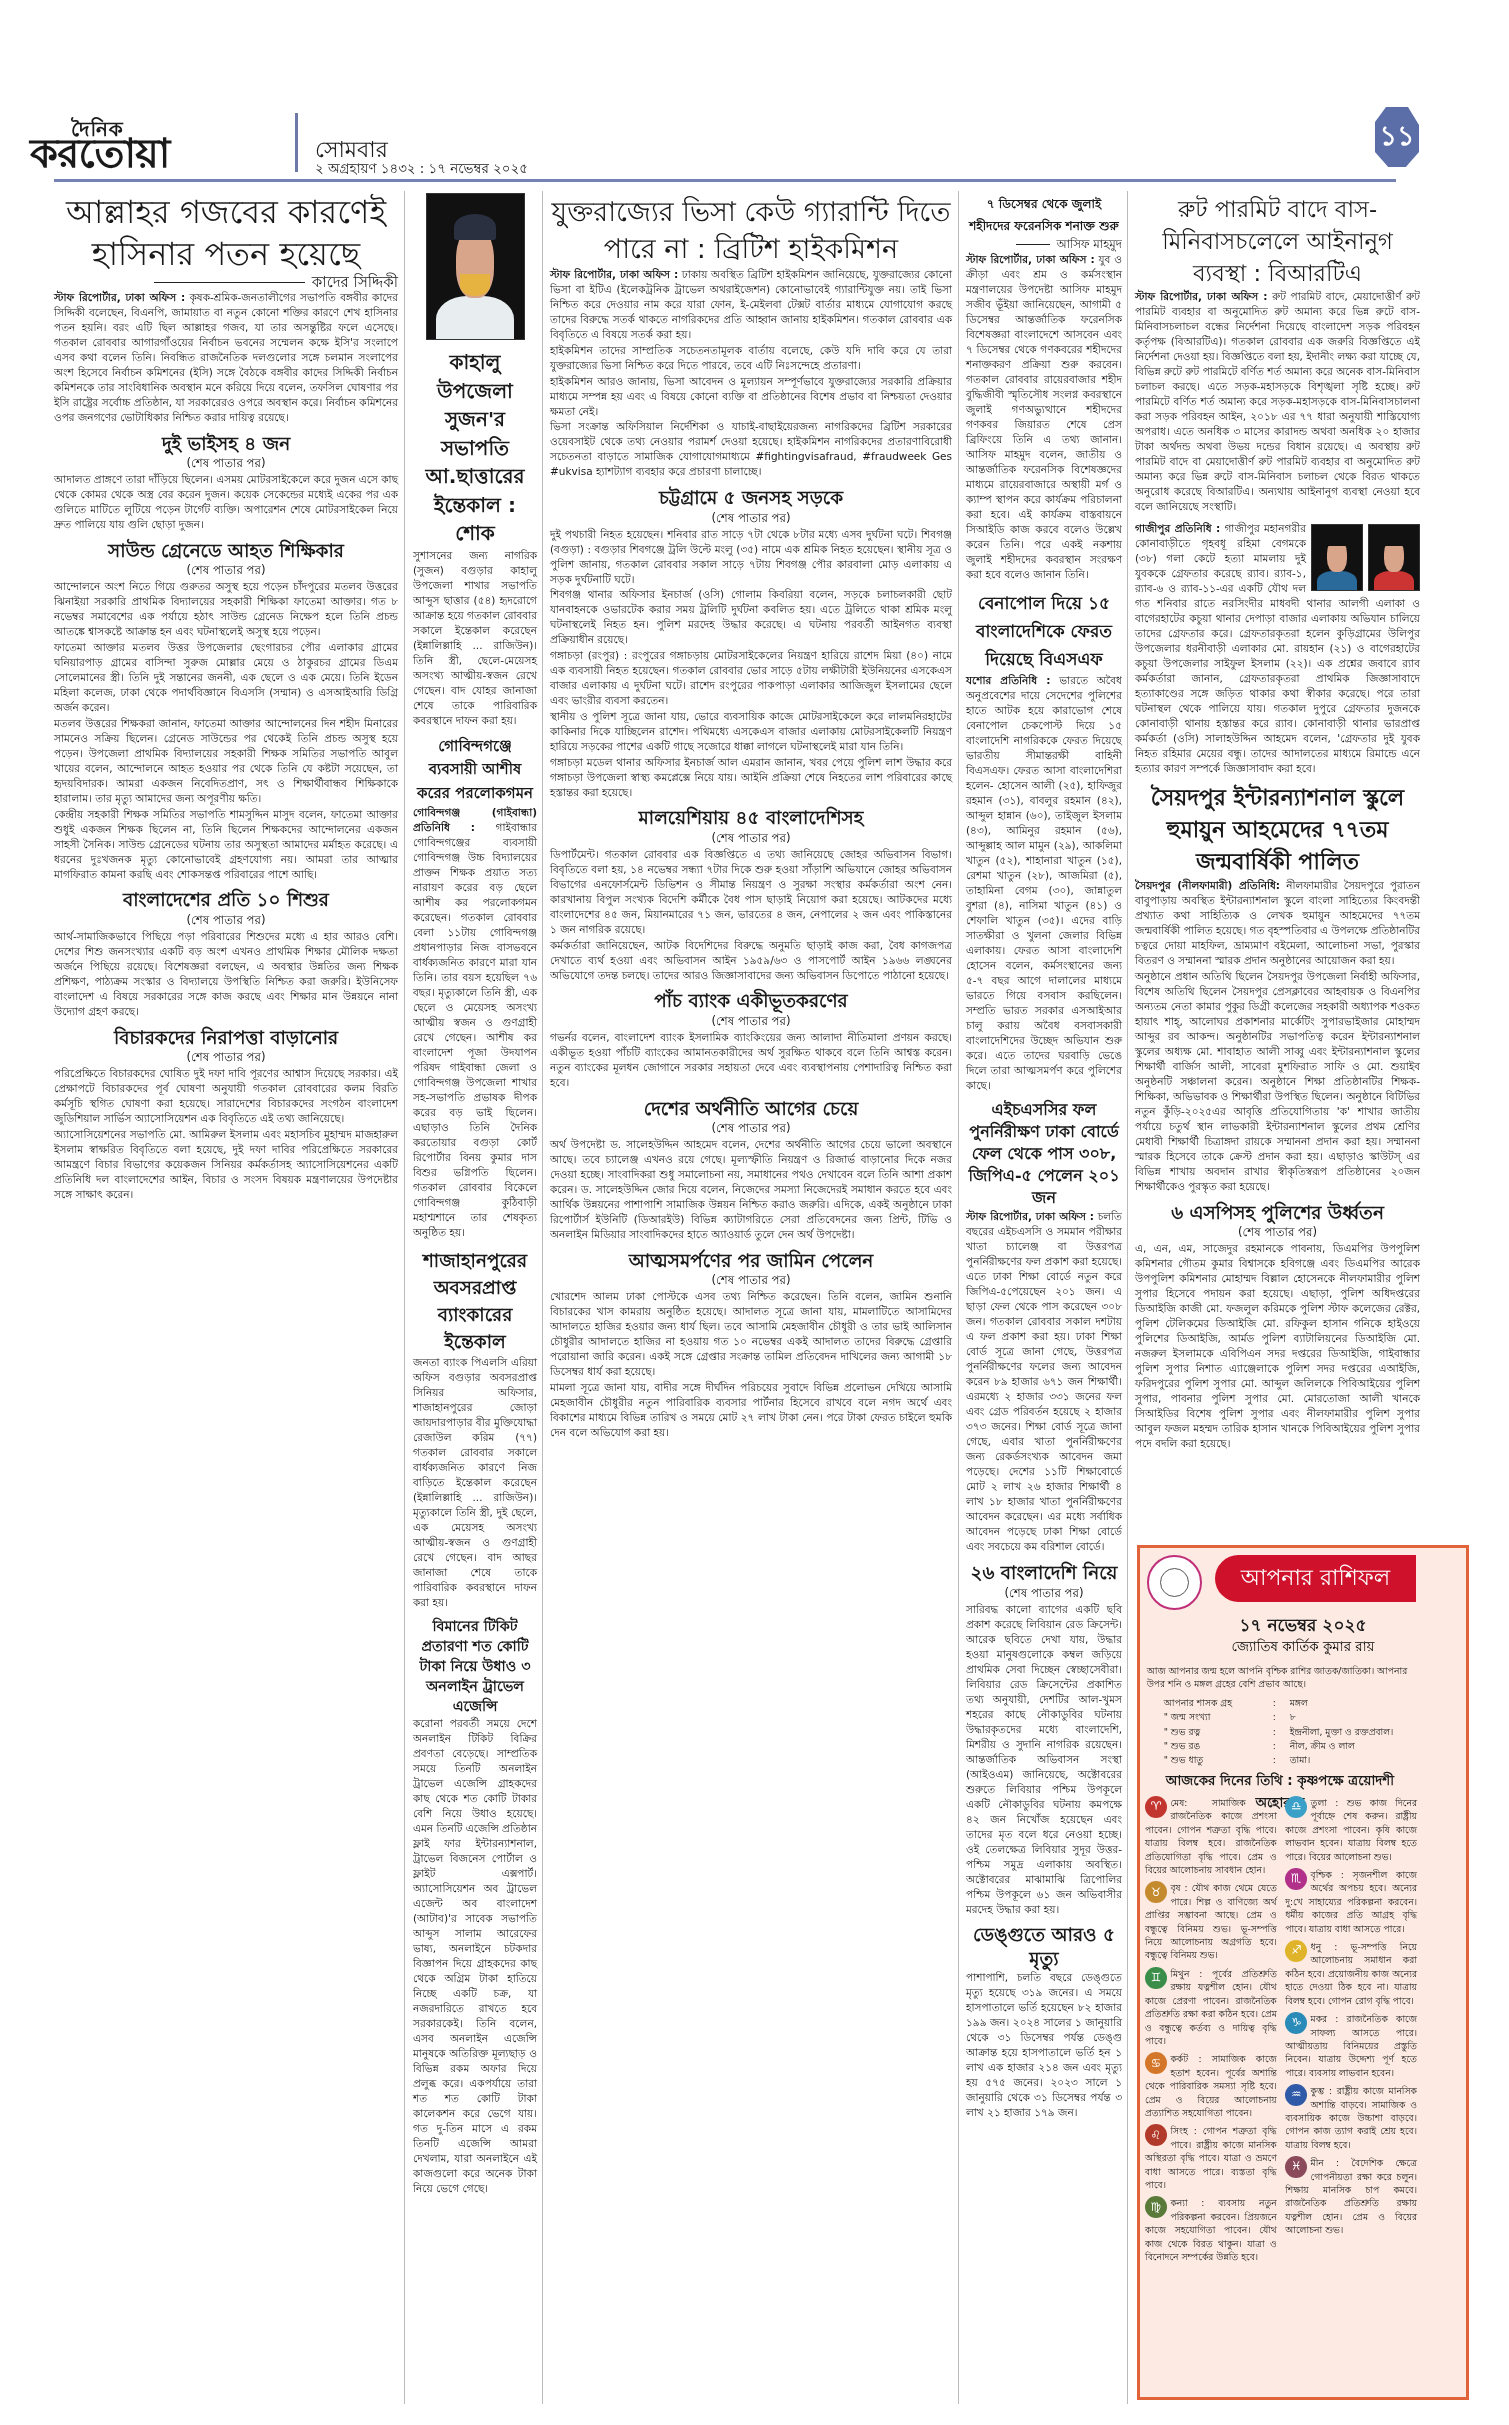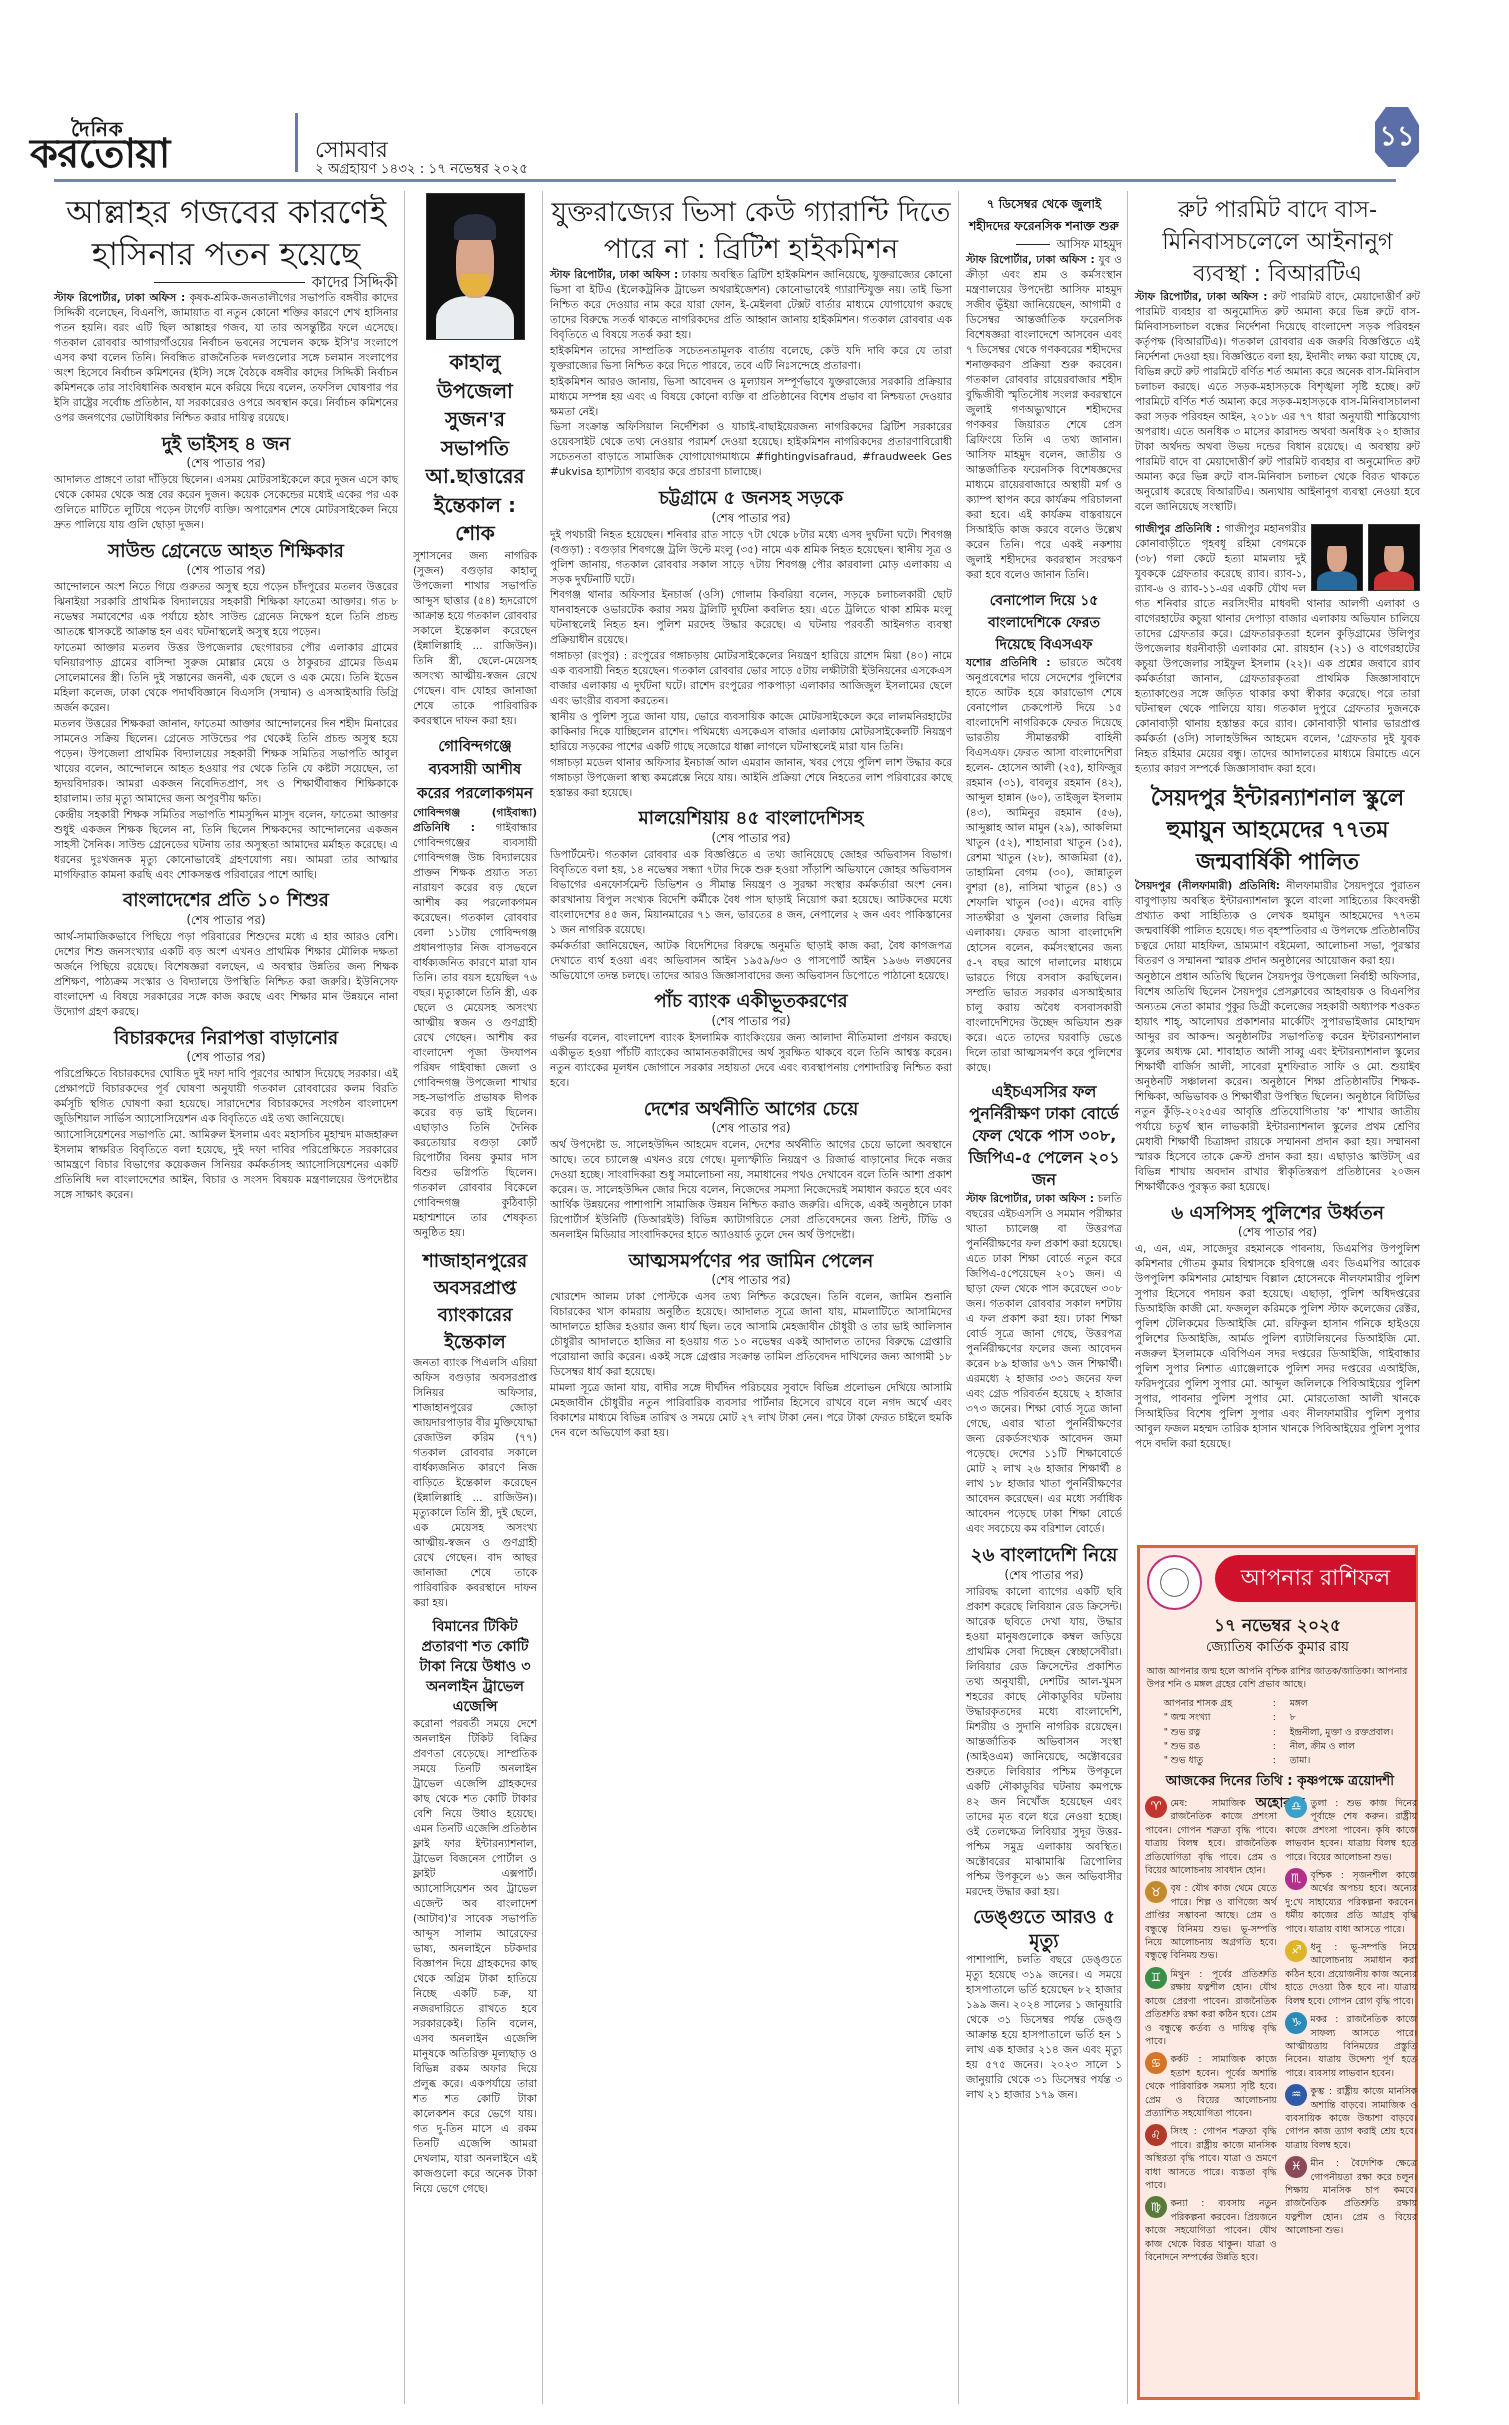--- a/index.html
+++ b/index.html
@@ -34,21 +34,21 @@
   .byline .line { display: inline-block; width: 151px; height: 1.7px; background: #222; }
   .vline { position: absolute; width: 0.8px; background: #bbb; }
 
   .photo { background: #111; border: 0.8px solid #333; overflow: hidden; }
   .photo .face { position:absolute; left: 30%; top: 22%; width: 40%; height: 50%; background: #d8a58a; border-radius: 45% 45% 40% 40%; }
   .photo .hair { position:absolute; left: 28%; top: 14%; width: 44%; height: 18%; background: #2a3040; border-radius: 50% 50% 10% 10%; }
   .photo .shirt { position:absolute; left: 10%; top: 70%; width: 80%; height: 40%; background: #e8eef0; border-radius: 40% 40% 0 0; }
   .photo .beard { position:absolute; left: 35%; top: 55%; width: 30%; height: 15%; background: #e7b340; border-radius: 0 0 50% 50%; }
 
   
-  .rashi { left: 1137px; top: 1545px; width: 281px; height: 855px; background: #fdebe3; border: 3.4px solid #e0633a; }
+  .rashi { left: 1137px; top: 1545px; width: 332px; height: 855px; background: #fdebe3; border: 3.4px solid #e0633a; }
   .rashi-shadow { left: 1142px; top: 2392px; width: 278px; height: 8.4px; background: #ec8a66; }
   .rashi-title { position:absolute; left: 75px; top: 6.7px; width: 201px; height: 47px; background: #d0112b; border-radius: 23.5px 0 0 23.5px;
     color: #fff; font-size: 22px; display: flex; align-items: center; justify-content: center; }
   .zodiac-wheel { position:absolute; left: 6.7px; top: 6.7px; width: 55px; height: 55px; border-radius: 50%; border: 2.5px solid #c0307a; background: #fff; }
   .zodiac-wheel::after { content:""; position:absolute; left: 11.7px; top: 11.7px; width: 27px; height: 27px; border-radius:50%; border: 1.7px solid #555; }
   .rashi-date { position:absolute; left: 0; top: 64px; width: 100%; text-align: center; font-size: 17px; font-weight: bold; }
   .rashi-astro { position:absolute; left: 0; top: 89px; width: 100%; text-align: center; font-size: 13.4px; color: #000000; }
   .rashi-intro { position:absolute; left: 6.7px; top: 116px; width: 268px; font-size: 9.2px; line-height: 13.4px; }
   .rashi-table { position:absolute; left: 6.7px; top: 148px; width: 268px; font-size: 9.2px; line-height: 14.3px; }
   .rashi-table .row { display: flex; }
@@ -179,21 +179,21 @@
 <div class="abs col" style="left:966px; top:193px; width:156px;">
   <div>
     <h3 class="head-sm" style="font-size:12px; line-height:22px;">৭ ডিসেম্বর থেকে জুলাই শহীদদের ফরেনসিক শনাক্ত শুরু</h3>
     <div class="byline" style="font-size:11.7px;">
         <span class="line" style="width:34px;"></span>
         <span>আসিফ মাহমুদ</span>
       </div>
     <p><span class="lead">স্টাফ রিপোর্টার, ঢাকা অফিস :</span> <span>যুব ও ক্রীড়া এবং শ্রম ও কর্মসংস্থান মন্ত্রণালয়ের উপদেষ্টা আসিফ মাহমুদ সজীব ভূঁইয়া জানিয়েছেন, আগামী ৫ ডিসেম্বর আন্তর্জাতিক ফরেনসিক বিশেষজ্ঞরা বাংলাদেশে আসবেন এবং ৭ ডিসেম্বর থেকে গণকবরের শহীদদের শনাক্তকরণ প্রক্রিয়া শুরু করবেন। গতকাল রোববার রায়েরবাজার শহীদ বুদ্ধিজীবী স্মৃতিসৌধ সংলগ্ন কবরস্থানে জুলাই গণঅভ্যুত্থানে শহীদদের গণকবর জিয়ারত শেষে প্রেস ব্রিফিংয়ে তিনি এ তথ্য জানান। আসিফ মাহমুদ বলেন, জাতীয় ও আন্তর্জাতিক ফরেনসিক বিশেষজ্ঞদের মাধ্যমে রায়েরবাজারে অস্থায়ী মর্গ ও ক্যাম্প স্থাপন করে কার্যক্রম পরিচালনা করা হবে। এই কার্যক্রম বাস্তবায়নে সিআইডি কাজ করবে বলেও উল্লেখ করেন তিনি। পরে একই নকশায় জুলাই শহীদদের কবরস্থান সংরক্ষণ করা হবে বলেও জানান তিনি।</span></p>
   </div>
   <div style="margin-top:6.7px;">
-    <h3 class="head-sm" style="font-size:14px; line-height:22px;">বেনাপোল দিয়ে ১৫ বাংলাদেশিকে ফেরত দিয়েছে বিএসএফ</h3>
+    <h3 class="head-sm" style="font-size:17px; line-height:28px;">বেনাপোল দিয়ে ১৫ বাংলাদেশিকে ফেরত দিয়েছে বিএসএফ</h3>
     <p><span class="lead">যশোর প্রতিনিধি :</span> <span>ভারতে অবৈধ অনুপ্রবেশের দায়ে সেদেশের পুলিশের হাতে আটক হয়ে কারাভোগ শেষে বেনাপোল চেকপোস্ট দিয়ে ১৫ বাংলাদেশি নাগরিককে ফেরত দিয়েছে ভারতীয় সীমান্তরক্ষী বাহিনী বিএসএফ। ফেরত আসা বাংলাদেশিরা হলেন- হোসেন আলী (২৫), হাফিজুর রহমান (৩১), বাবলুর রহমান (৪২), আব্দুল হান্নান (৬০), তাইজুল ইসলাম (৪৩), আমিনুর রহমান (৫৬), আব্দুল্লাহ আল মামুন (২৯), আকলিমা খাতুন (৫২), শাহানারা খাতুন (১৫), রেশমা খাতুন (২৮), আজমিরা (৫), তাহামিনা বেগম (৩০), জান্নাতুল বুশরা (৪), নাসিমা খাতুন (৪১) ও শেফালি খাতুন (৩৫)। এদের বাড়ি সাতক্ষীরা ও খুলনা জেলার বিভিন্ন এলাকায়। ফেরত আসা বাংলাদেশি হোসেন বলেন, কর্মসংস্থানের জন্য ৫-৭ বছর আগে দালালের মাধ্যমে ভারতে গিয়ে বসবাস করছিলেন। সম্প্রতি ভারত সরকার এসআইআর চালু করায় অবৈধ বসবাসকারী বাংলাদেশিদের উচ্ছেদ অভিযান শুরু করে। এতে তাদের ঘরবাড়ি ভেঙে দিলে তারা আত্মসমর্পণ করে পুলিশের কাছে।</span></p>
   </div>
   <div style="margin-top:6.7px;">
     <h3 class="head-sm" style="font-size:16px; line-height:22px;">এইচএসসির ফল পুনর্নিরীক্ষণ ঢাকা বোর্ডে ফেল থেকে পাস ৩০৮, জিপিএ-৫ পেলেন ২০১ জন</h3>
     <p><span class="lead">স্টাফ রিপোর্টার, ঢাকা অফিস :</span> <span>চলতি বছরের এইচএসসি ও সমমান পরীক্ষার খাতা চ্যালেঞ্জ বা উত্তরপত্র পুনর্নিরীক্ষণের ফল প্রকাশ করা হয়েছে। এতে ঢাকা শিক্ষা বোর্ডে নতুন করে জিপিএ-৫পেয়েছেন ২০১ জন। এ ছাড়া ফেল থেকে পাস করেছেন ৩০৮ জন। গতকাল রোববার সকাল দশটায় এ ফল প্রকাশ করা হয়। ঢাকা শিক্ষা বোর্ড সূত্রে জানা গেছে, উত্তরপত্র পুনর্নিরীক্ষণের ফলের জন্য আবেদন করেন ৮৯ হাজার ৬৭১ জন শিক্ষার্থী। এরমধ্যে ২ হাজার ৩৩১ জনের ফল এবং গ্রেড পরিবর্তন হয়েছে ২ হাজার ৩৭৩ জনের। শিক্ষা বোর্ড সূত্রে জানা গেছে, এবার খাতা পুনর্নিরীক্ষণের জন্য রেকর্ডসংখ্যক আবেদন জমা পড়েছে। দেশের ১১টি শিক্ষাবোর্ডে মোট ২ লাখ ২৬ হাজার শিক্ষার্থী ৪ লাখ ১৮ হাজার খাতা পুনর্নিরীক্ষণের আবেদন করেছেন। এর মধ্যে সর্বাধিক আবেদন পড়েছে ঢাকা শিক্ষা বোর্ডে এবং সবচেয়ে কম বরিশাল বোর্ডে।</span></p>
   </div>
   <div style="margin-top:6.7px;">
     <h3 class="head-sm">২৬ বাংলাদেশি নিয়ে</h3>
     <div class="sub">(শেষ পাতার পর)</div>
     <p>সারিবদ্ধ কালো ব্যাগের একটি ছবি প্রকাশ করেছে লিবিয়ান রেড ক্রিসেন্ট। আরেক ছবিতে দেখা যায়, উদ্ধার হওয়া মানুষগুলোকে কম্বল জড়িয়ে প্রাথমিক সেবা দিচ্ছেন স্বেচ্ছাসেবীরা। লিবিয়ার রেড ক্রিসেন্টের প্রকাশিত তথ্য অনুযায়ী, দেশটির আল-খুমস শহরের কাছে নৌকাডুবির ঘটনায় উদ্ধারকৃতদের মধ্যে বাংলাদেশি, মিশরীয় ও সুদানি নাগরিক রয়েছেন। আন্তর্জাতিক অভিবাসন সংস্থা (আইওএম) জানিয়েছে, অক্টোবরের শুরুতে লিবিয়ার পশ্চিম উপকূলে একটি নৌকাডুবির ঘটনায় কমপক্ষে ৪২ জন নিখোঁজ হয়েছেন এবং তাদের মৃত বলে ধরে নেওয়া হচ্ছে। ওই তেলক্ষেত্র লিবিয়ার সুদূর উত্তর-পশ্চিম সমুদ্র এলাকায় অবস্থিত। অক্টোবরের মাঝামাঝি ত্রিপোলির পশ্চিম উপকূলে ৬১ জন অভিবাসীর মরদেহ উদ্ধার করা হয়।</p>

